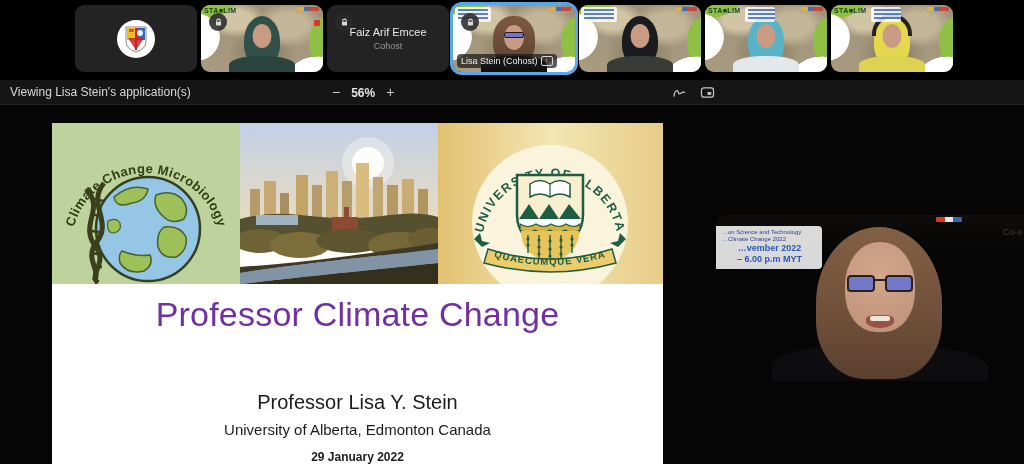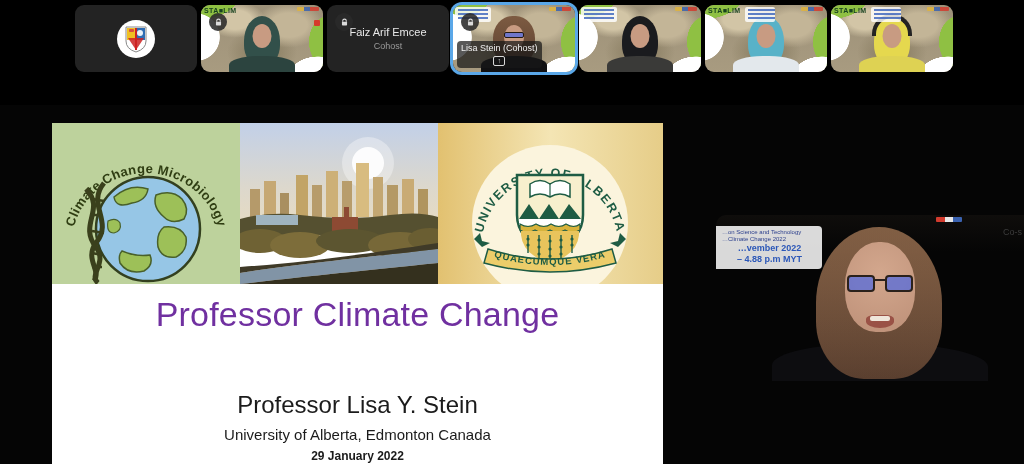--- a/index.html
+++ b/index.html
@@ -34,21 +34,21 @@
 
   .lock-badge { position:absolute; top:8px; left:8px; width:18px; height:18px; border-radius:50%;
     background:rgba(42,42,42,.88); display:flex; align-items:center; justify-content:center; z-index:4; }
   .lock-badge svg { width:9px; height:9px; }
 
   .name-card-text { position:absolute; inset:0; display:flex; flex-direction:column; align-items:center; justify-content:center; gap:3px; }
   .nc-name { color:#e8e8e8; font-size:11px; }
   .nc-role { color:#9a9a9a; font-size:9px; }
 
   .name-label { position:absolute; left:4px; bottom:4px; background:rgba(24,24,24,.72); border-radius:4px;
-    padding:2px 4px; display:flex; align-items:center; gap:3px; z-index:5;flex-direction:column; }
+    padding:2px 4px; display:flex; align-items:center; gap:3px; z-index:5; }
   .name-label span.txt { color:#f0f0f0; font-size:9px; white-space:nowrap; }
   .share-ind { width:12px; height:10px; border:1px solid #d8d8d8; border-radius:2px; color:#d8d8d8;
     font-size:7px; line-height:8px; text-align:center; display:inline-block; }
 
   .avatar-circle { position:absolute; left:50%; top:50%; transform:translate(-50%,-50%); width:38px; height:38px;
     border-radius:50%; background:#fff; display:flex; align-items:center; justify-content:center; }
   .avatar-circle svg { width:24px; height:28px; }
 
   
   .person { position:absolute; left:50%; transform:translateX(-50%); bottom:0; width:80px; height:56px; z-index:1; }
@@ -81,22 +81,22 @@
   
   .content { position:absolute; left:0; top:105px; width:1024px; height:359px; background:#050505; }
   .slide { position:absolute; left:52px; top:18px; width:611px; height:341px; background:#fff; }
   .slide-header { position:absolute; left:0; top:0; width:611px; height:161px; display:flex; }
   .hd-img { height:161px; overflow:hidden; position:relative; }
   .hd-img svg { display:block; }
 
   .slide-title { position:absolute; left:0; top:170px; width:611px; text-align:center;
     color:#7030A0; font-size:34px; line-height:43px; font-weight:normal; letter-spacing:.2px; }
   .slide-footer { position:absolute; left:0; top:268px; width:611px; text-align:center; color:#1b1b1b; }
-  .sf-presenter { font-size:24px; margin-bottom:7px; }
-  .sf-affiliation { font-size:15px; margin-bottom:6px; }
+  .sf-presenter { font-size:20px; margin-bottom:7px; }
+  .sf-affiliation { font-size:15px; margin-bottom:12px; }
   .sf-date { font-size:12px; font-weight:bold; }
 
   
   .speaker { position:absolute; left:716px; top:110px; width:308px; height:166px; border-radius:10px 0 0 10px; overflow:hidden;
     background:
       radial-gradient(ellipse 120px 80px at 6% 112%, #ffffff 0 58%, rgba(255,255,255,0) 60%),
       radial-gradient(ellipse 80px 100px at -8% 58%, #8fc043 0 52%, rgba(143,192,67,0) 54%),
       radial-gradient(circle 26px at 13% 72%, #ffffff 0 96%, rgba(255,255,255,0) 100%),
       radial-gradient(ellipse 100px 80px at 103% 98%, #8fc043 0 52%, rgba(143,192,67,0) 54%),
       radial-gradient(ellipse 70px 40px at 22% 12%, #d8cbac 0 40%, rgba(216,203,172,0) 75%),
@@ -230,20 +230,41 @@
       <div class="mini-logos"></div>
       <div class="person hij-yellow">
         <div class="p-hijab"></div>
           <div class="p-phones"></div>
           <div class="p-face"></div>
           <div class="p-body"></div>
       </div>
     </div>
   </div>
 
+  <div class="toolbar">
+    <span class="viewing">Viewing Lisa Stein's application(s)</span>
+    <div class="zoom-controls">
+      <button class="zc-btn">−</button>
+      <span class="zc-val">56%</span>
+      <button class="zc-btn">+</button>
+    </div>
+    <div class="tb-icons">
+      <button class="tb-icon">
+        <svg viewBox="0 0 16 14" fill="none" stroke="#c8c8c8" stroke-width="1.4" stroke-linecap="round">
+          <path d="M2 11 C3 4, 6 3.4, 7 7.5 C7.8 10.8, 10.5 5, 13.5 6.8"></path>
+        </svg>
+      </button>
+      <button class="tb-icon">
+        <svg viewBox="0 0 16 14" fill="none" stroke="#c8c8c8" stroke-width="1.3">
+          <rect x="1.5" y="2" width="13" height="10" rx="2.5"></rect>
+          <rect x="8" y="6.5" width="4" height="3" fill="#c8c8c8" stroke="none"></rect>
+        </svg>
+      </button>
+    </div>
+  </div>
 
   <div class="content">
     <div class="slide">
 
       <div class="slide-header">
 
         <div class="hd-img" style="width:188px">
           <svg width="188" height="161" viewBox="0 0 188 161">
             <rect width="188" height="161" fill="#bdd29c"></rect>
             <defs>
@@ -375,21 +396,21 @@
         <div class="sf-date">29 January 2022</div>
       </div>
     </div>
 
     <div class="speaker">
       <div class="sp-shade"></div>
       <div class="info-box">
         <div class="ib-small">…on Science and Technology</div>
         <div class="ib-small">…Climate Change 2022</div>
         <div class="ib-big">…vember 2022</div>
-        <div class="ib-big">– 4.88 p.m MYT</div>
+        <div class="ib-big">– 6.00 p.m MYT</div>
       </div>
       <div class="top-logos"></div>
       <div class="co-label">Co-s</div>
       <div class="sp-shoulders"></div>
       <div class="sp-person">
         <div class="sp-hair"></div>
         <div class="sp-face"></div>
         <div class="sp-glasses">
           <span class="lens"></span>
             <span class="lens"></span>

